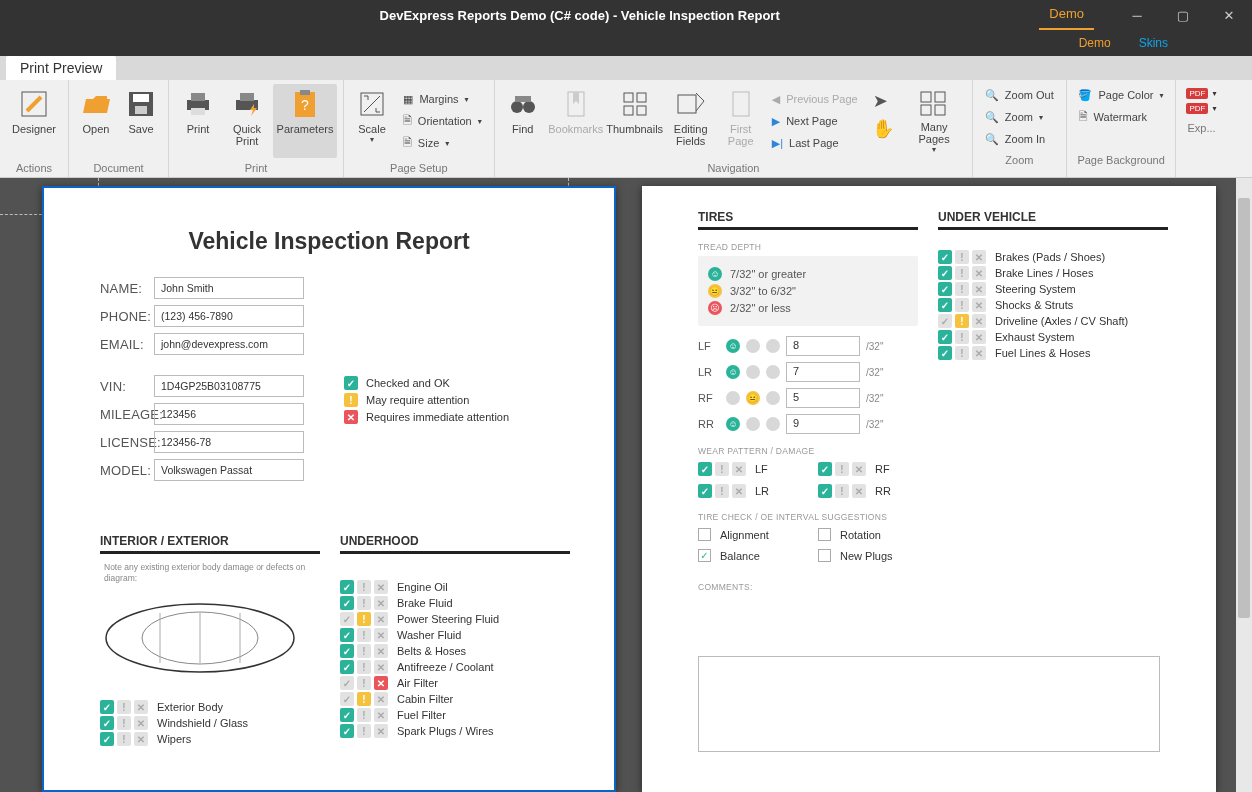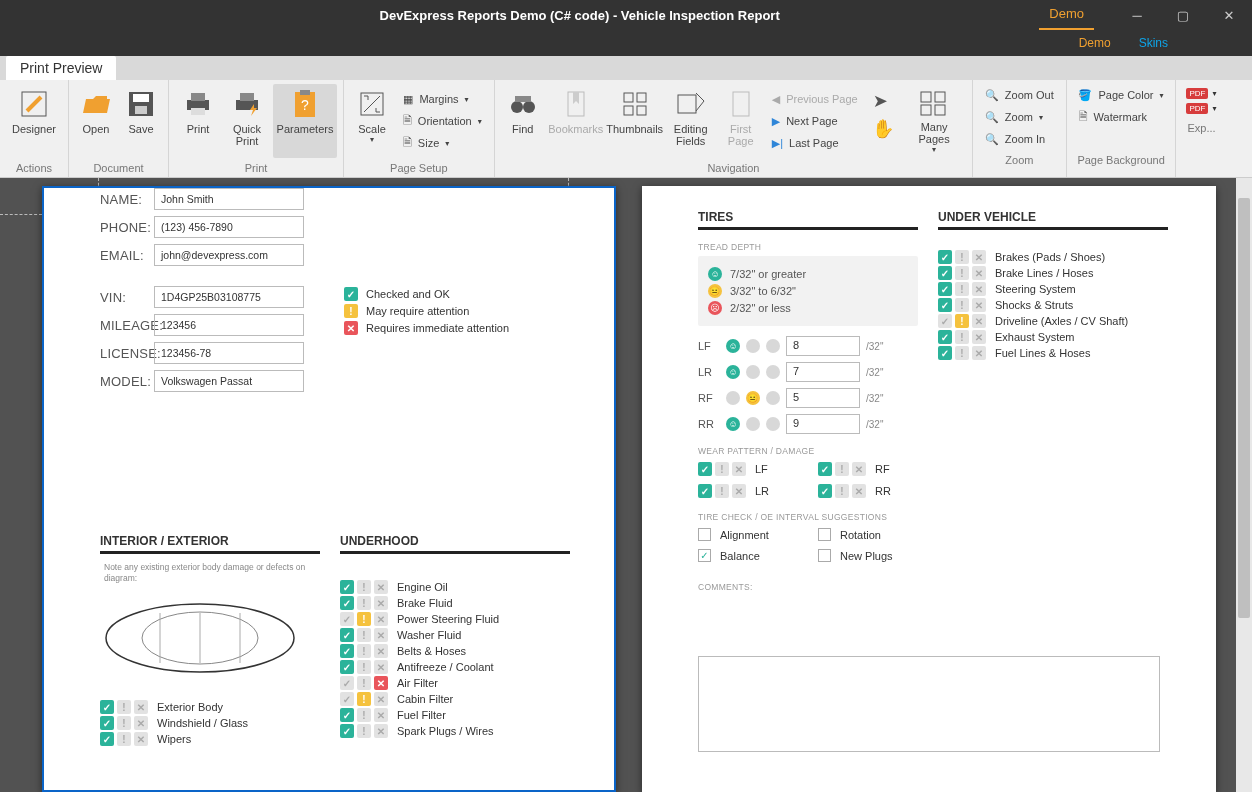--- a/index.html
+++ b/index.html
@@ -328,20 +328,21 @@
     <div class="cap">Exp...</div>
   </div>
 </div>
 
 <div class="canvas">
   <div class="hguide" style="top:36px"></div>
   <div class="guide" style="left:98px"></div>
   <div class="guide" style="left:568px"></div>
 
   <div class="page p1">
+    <div class="rpt-title">Vehicle Inspection Report</div>
     <div style="position:relative">
       <div class="rpt-grid">
         <label>NAME:</label>
           <div class="box">John Smith</div>
         <label>PHONE:</label>
           <div class="box">(123) 456-7890</div>
         <label>EMAIL:</label>
           <div class="box">john@devexpress.com</div>
         <div style="height:8px;grid-column:1/3"></div>
         <label>VIN:</label>

